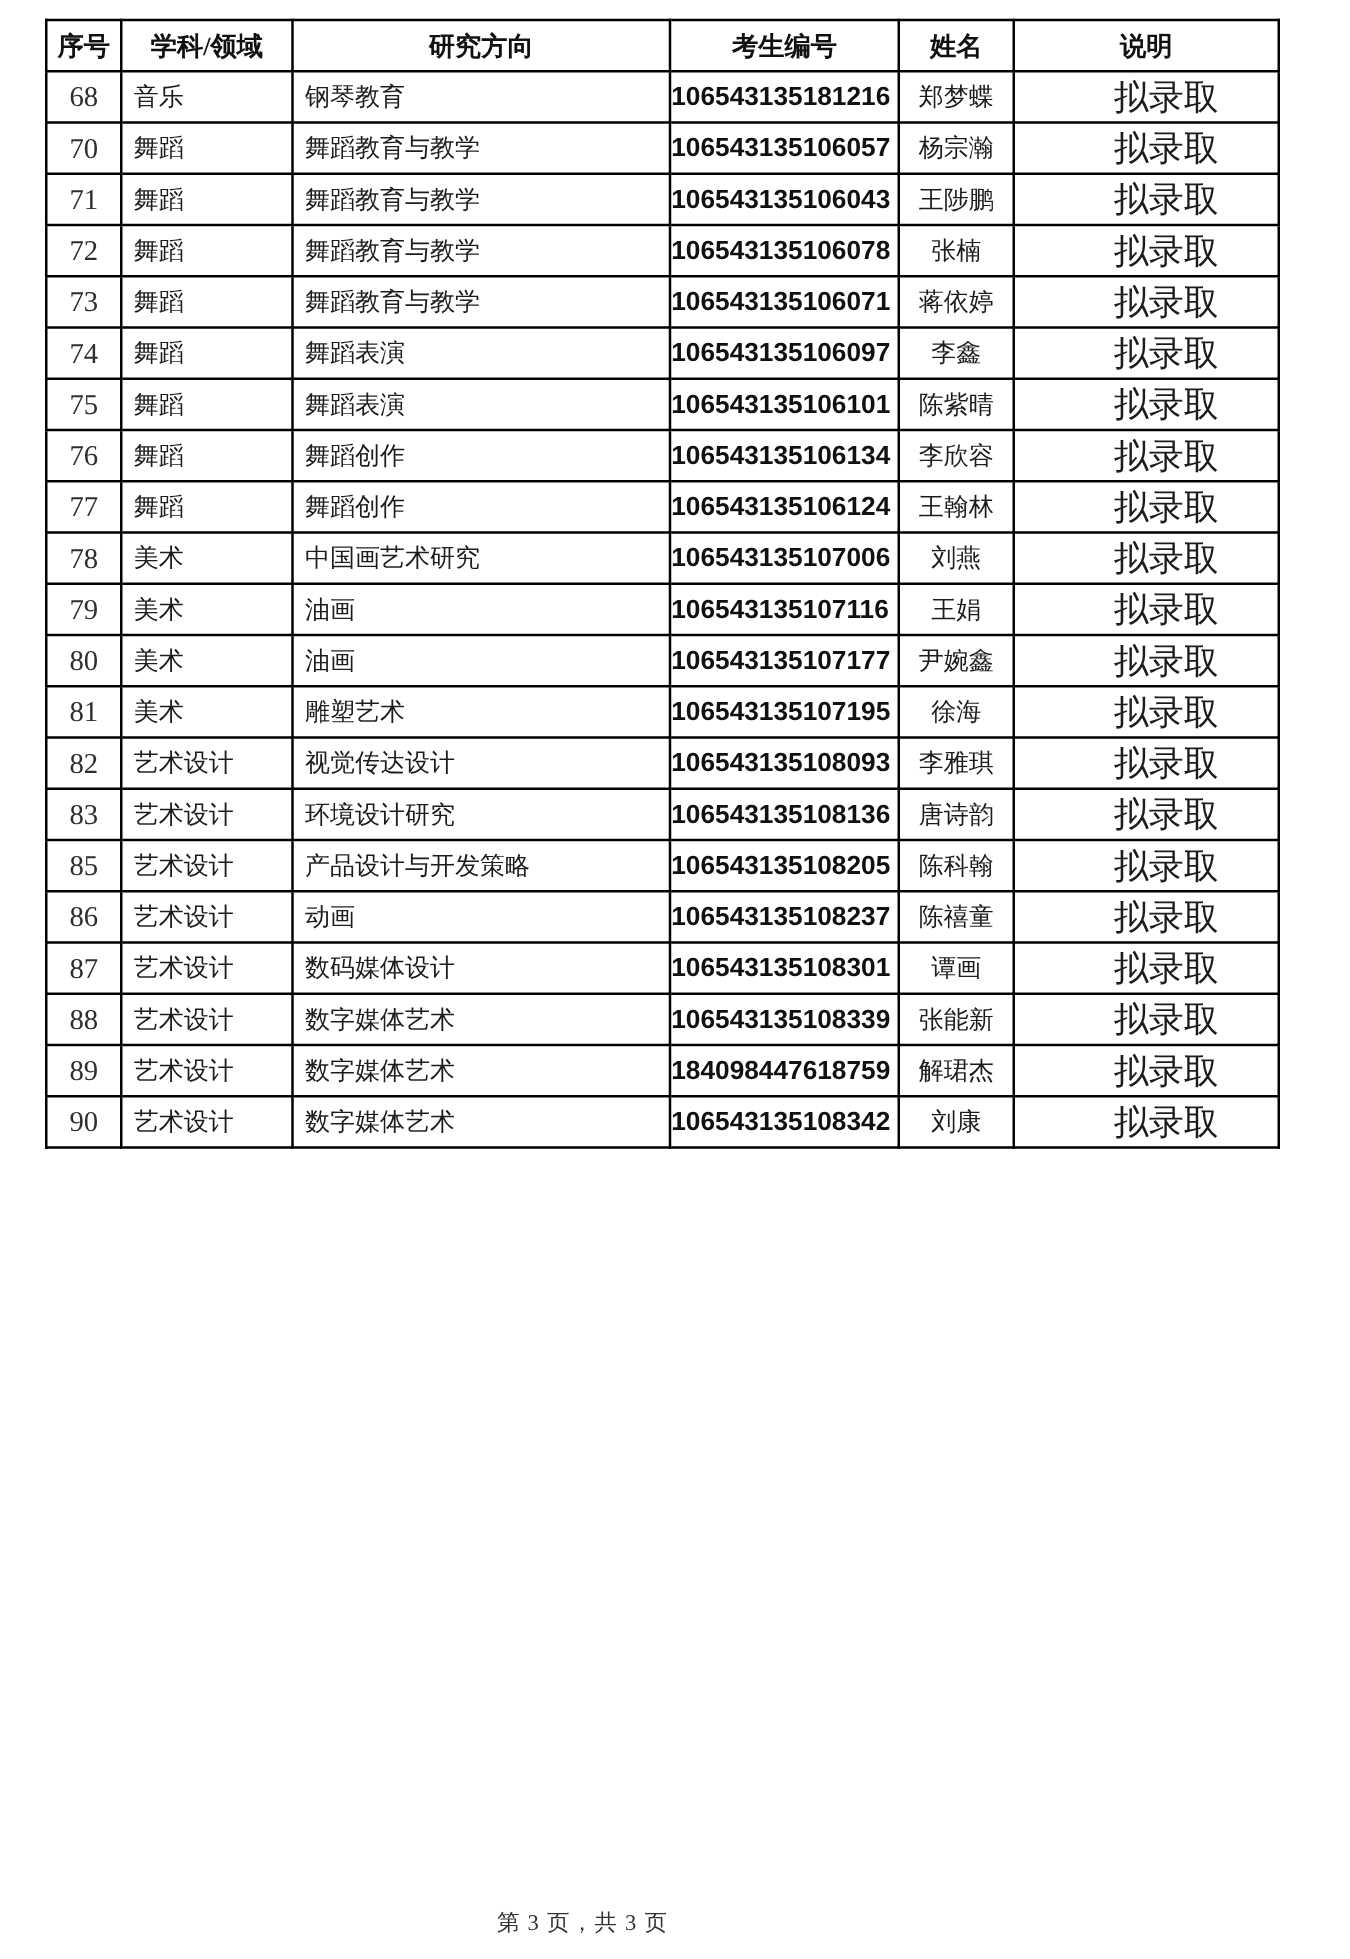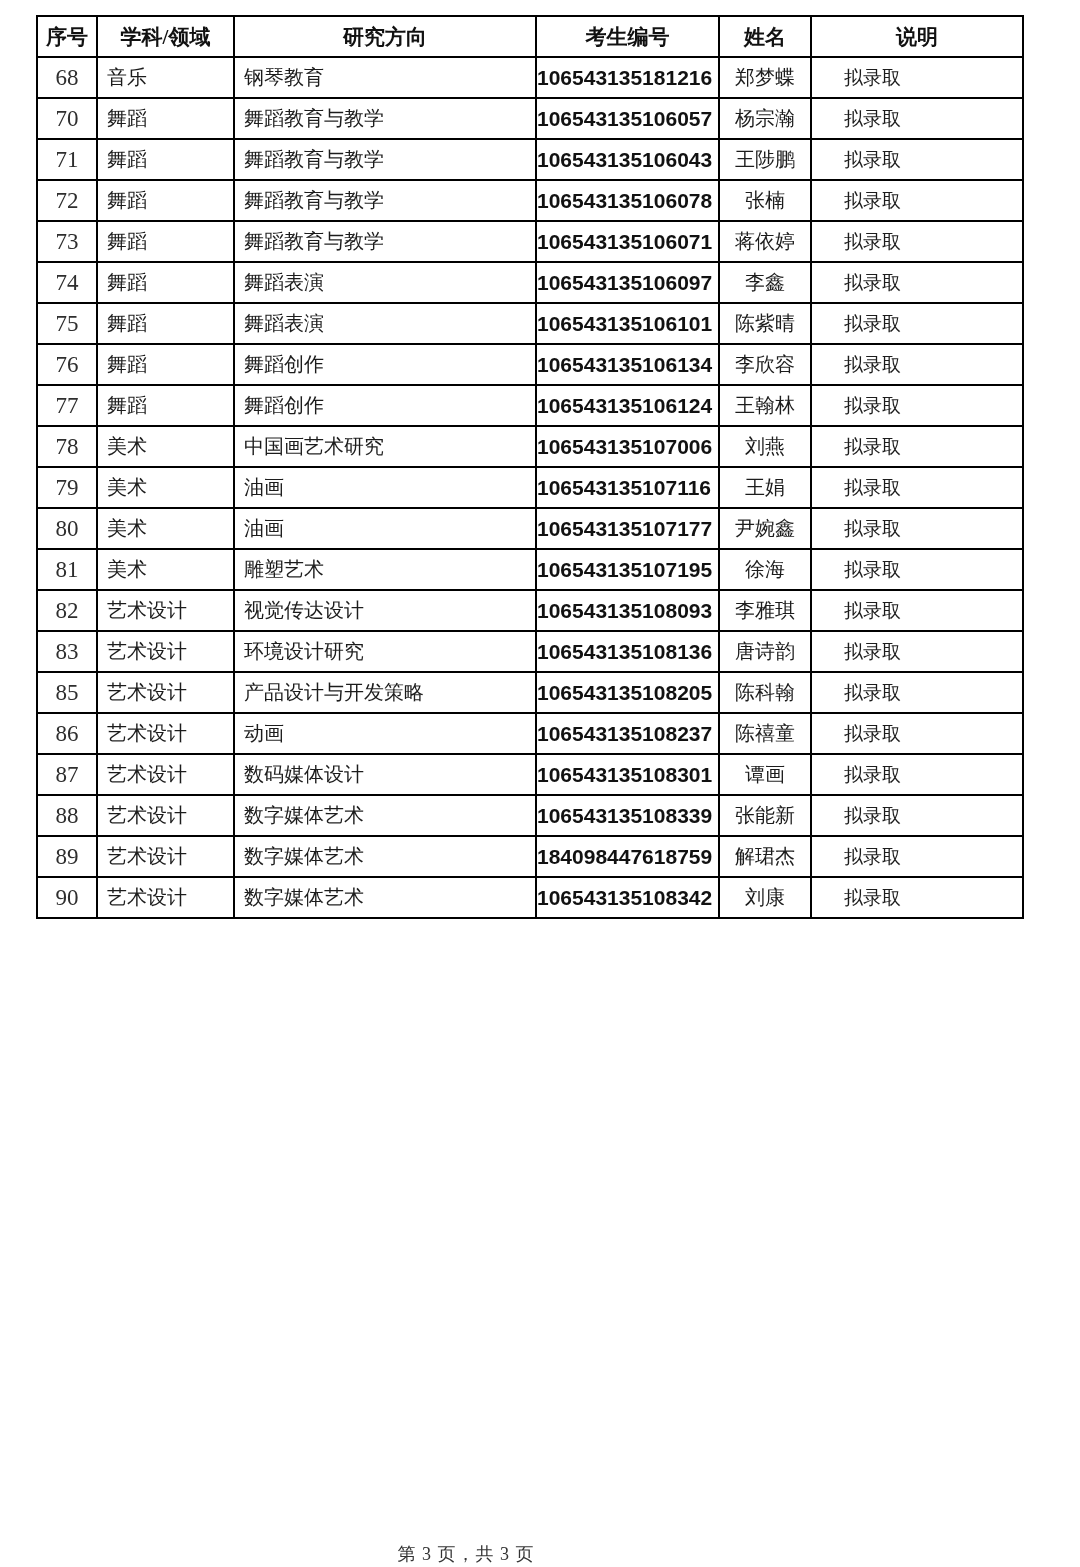--- a/index.html
+++ b/index.html
@@ -65,33 +65,33 @@
     font-weight: 700;
     font-size: 21px;
     color: #111;
   }
   td.c-name {
     text-align: center;
     font-size: 20px;
     margin-left: 22px;
   }
   td.c-note {
-    font-size: 19px;
+    text-align: center;
+    font-size: 28px;
     padding-left: 32px;
   }
   .footer {
     position: absolute;
     top: 1526px;
     left: 0;
     width: 932px;
     text-align: center;
     font-size: 18px;
     color: #333333;
     letter-spacing: 1px;
-    margin-top: 16px;
   }
 </style>
 </head>
 <body>
 
 <div class="page">
 
   <div class="table-wrap">
     <table class="admission">
       <colgroup>

